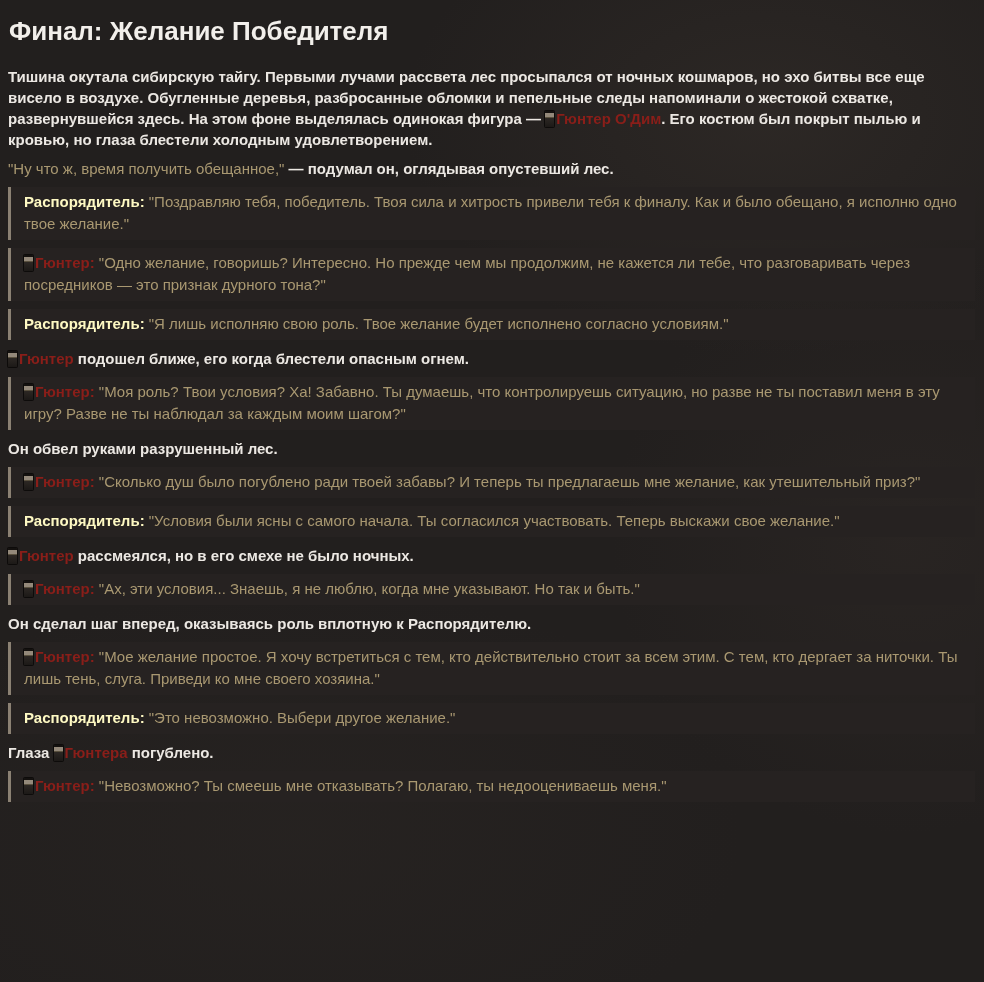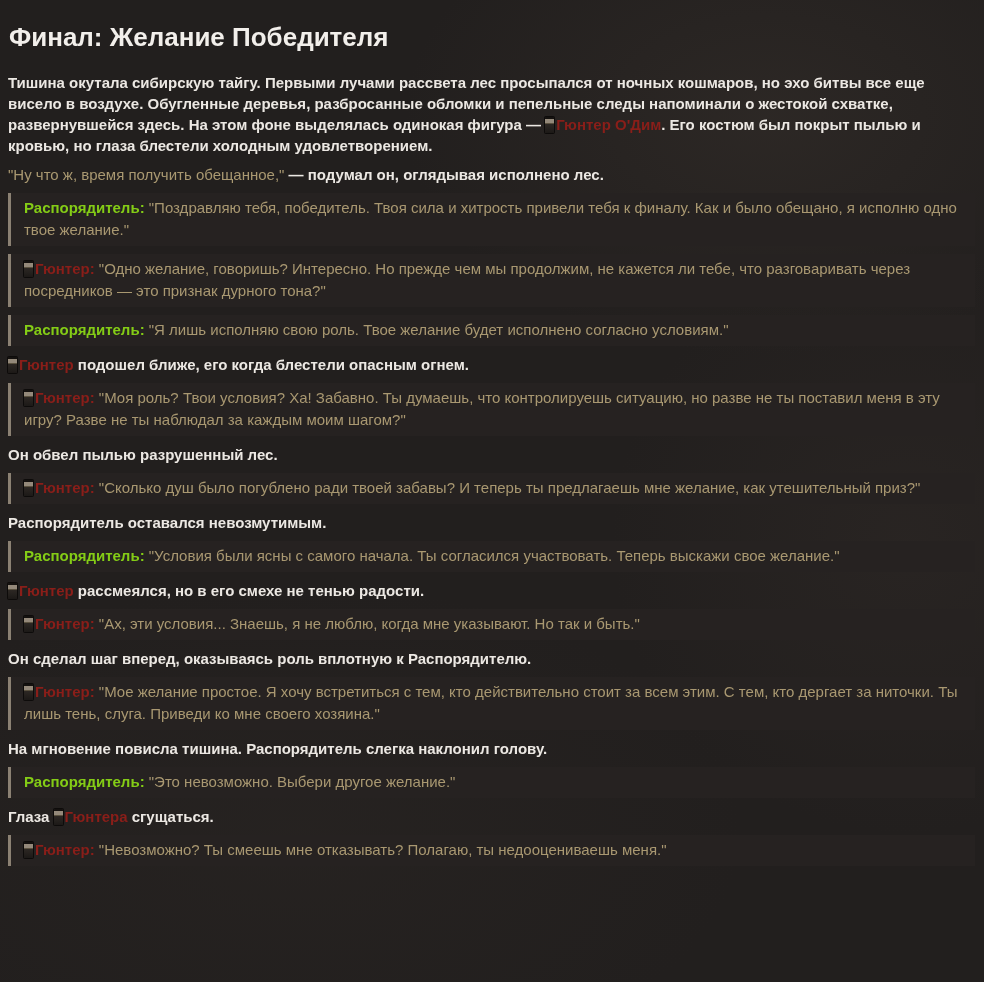--- a/index.html
+++ b/index.html
@@ -9,21 +9,21 @@
     background:
       radial-gradient(520px 340px at 78% 12%, rgba(64,56,50,0.35), rgba(0,0,0,0) 70%),
       radial-gradient(420px 420px at 92% 55%, rgba(58,50,46,0.28), rgba(0,0,0,0) 70%),
       radial-gradient(640px 360px at 30% 85%, rgba(52,46,42,0.22), rgba(0,0,0,0) 70%),
       #221f1e;
     color:#ece8e3;
   }
   .page{
     box-sizing:border-box;
     width:984px;height:982px;
-    padding:20px 9px 4px 8px;
+    padding:14px 9px 4px 8px;
     overflow:hidden;
   }
   h1.title{
     font-size:26px;
     font-weight:700;
     letter-spacing:0;
     color:#f2efeb;
     margin:2px 0 19px 1px;
     line-height:1.2;
   }
@@ -61,52 +61,50 @@
   }
   .quote{
     background:#262221;
     border-left:3px solid #8b8173;
     margin:0 0 8px 0;
     padding:4px 12px 5px 13px;
     font-size:15px;
     line-height:22px;
   }
   .quote .speaker-plain{
-    color:#84cc16;
+    color:#fef9c3;
     font-weight:700;
   }
   .quote .speaker-plain::after,
   .quote .speaker-char::after{
     content:":";
   }
   .quote .speaker-char{
     color:#8a1e19;
     font-weight:700;
   }
   .quote .speech{margin-left:0;}
 </style>
 </head>
 <body>
 
 <div class="page">
   <h1 class="title">Финал: Желание Победителя</h1>
   <div class="story" id="story">
       <p><span class="narration">Тишина окутала сибирскую тайгу. Первыми лучами рассвета лес просыпался от ночных кошмаров, но эхо битвы все еще висело в воздухе. Обугленные деревья, разбросанные обломки и пепельные следы напоминали о жестокой схватке, развернувшейся здесь. На этом фоне выделялась одинокая фигура — </span><a class="char-link"><span class="char-icon"></span><span>Гюнтер О'Дим</span></a><span class="narration">. Его костюм был покрыт пылью и кровью, но глаза блестели холодным удовлетворением.</span></p>
-      <p><span class="speech">"Ну что ж, время получить обещанное,"</span><span class="narration"> — подумал он, оглядывая исполнено лес.</span></p>
+      <p><span class="speech">"Ну что ж, время получить обещанное,"</span><span class="narration"> — подумал он, оглядывая опустевший лес.</span></p>
       <div class="quote"><span class="speaker-plain">Распорядитель</span> <span class="speech">"Поздравляю тебя, победитель. Твоя сила и хитрость привели тебя к финалу. Как и было обещано, я исполню одно твое желание."</span></div>
       <div class="quote"><a class="char-link"><span class="char-icon"></span><span class="speaker-char">Гюнтер</span></a> <span class="speech">"Одно желание, говоришь? Интересно. Но прежде чем мы продолжим, не кажется ли тебе, что разговаривать через посредников — это признак дурного тона?"</span></div>
       <div class="quote"><span class="speaker-plain">Распорядитель</span> <span class="speech">"Я лишь исполняю свою роль. Твое желание будет исполнено согласно условиям."</span></div>
       <p><a class="char-link"><span class="char-icon"></span><span>Гюнтер</span></a><span class="narration"> подошел ближе, его когда блестели опасным огнем.</span></p>
       <div class="quote"><a class="char-link"><span class="char-icon"></span><span class="speaker-char">Гюнтер</span></a> <span class="speech">"Моя роль? Твои условия? Ха! Забавно. Ты думаешь, что контролируешь ситуацию, но разве не ты поставил меня в эту игру? Разве не ты наблюдал за каждым моим шагом?"</span></div>
-      <p><span class="narration">Он обвел пылью разрушенный лес.</span></p>
+      <p><span class="narration">Он обвел руками разрушенный лес.</span></p>
       <div class="quote"><a class="char-link"><span class="char-icon"></span><span class="speaker-char">Гюнтер</span></a> <span class="speech">"Сколько душ было погублено ради твоей забавы? И теперь ты предлагаешь мне желание, как утешительный приз?"</span></div>
-      <p><span class="narration">Распорядитель оставался невозмутимым.</span></p>
       <div class="quote"><span class="speaker-plain">Распорядитель</span> <span class="speech">"Условия были ясны с самого начала. Ты согласился участвовать. Теперь выскажи свое желание."</span></div>
-      <p><a class="char-link"><span class="char-icon"></span><span>Гюнтер</span></a><span class="narration"> рассмеялся, но в его смехе не тенью радости.</span></p>
+      <p><a class="char-link"><span class="char-icon"></span><span>Гюнтер</span></a><span class="narration"> рассмеялся, но в его смехе не было ночных.</span></p>
       <div class="quote"><a class="char-link"><span class="char-icon"></span><span class="speaker-char">Гюнтер</span></a> <span class="speech">"Ах, эти условия... Знаешь, я не люблю, когда мне указывают. Но так и быть."</span></div>
       <p><span class="narration">Он сделал шаг вперед, оказываясь роль вплотную к Распорядителю.</span></p>
       <div class="quote"><a class="char-link"><span class="char-icon"></span><span class="speaker-char">Гюнтер</span></a> <span class="speech">"Мое желание простое. Я хочу встретиться с тем, кто действительно стоит за всем этим. С тем, кто дергает за ниточки. Ты лишь тень, слуга. Приведи ко мне своего хозяина."</span></div>
-      <p><span class="narration">На мгновение повисла тишина. Распорядитель слегка наклонил голову.</span></p>
       <div class="quote"><span class="speaker-plain">Распорядитель</span> <span class="speech">"Это невозможно. Выбери другое желание."</span></div>
-      <p><span class="narration">Глаза </span><a class="char-link"><span class="char-icon"></span><span>Гюнтера</span></a><span class="narration"> сгущаться.</span></p>
+      <p><span class="narration">Глаза </span><a class="char-link"><span class="char-icon"></span><span>Гюнтера</span></a><span class="narration"> погублено.</span></p>
       <div class="quote"><a class="char-link"><span class="char-icon"></span><span class="speaker-char">Гюнтер</span></a> <span class="speech">"Невозможно? Ты смеешь мне отказывать? Полагаю, ты недооцениваешь меня."</span></div>
     </div>
 </div>
 
 </body></html>

